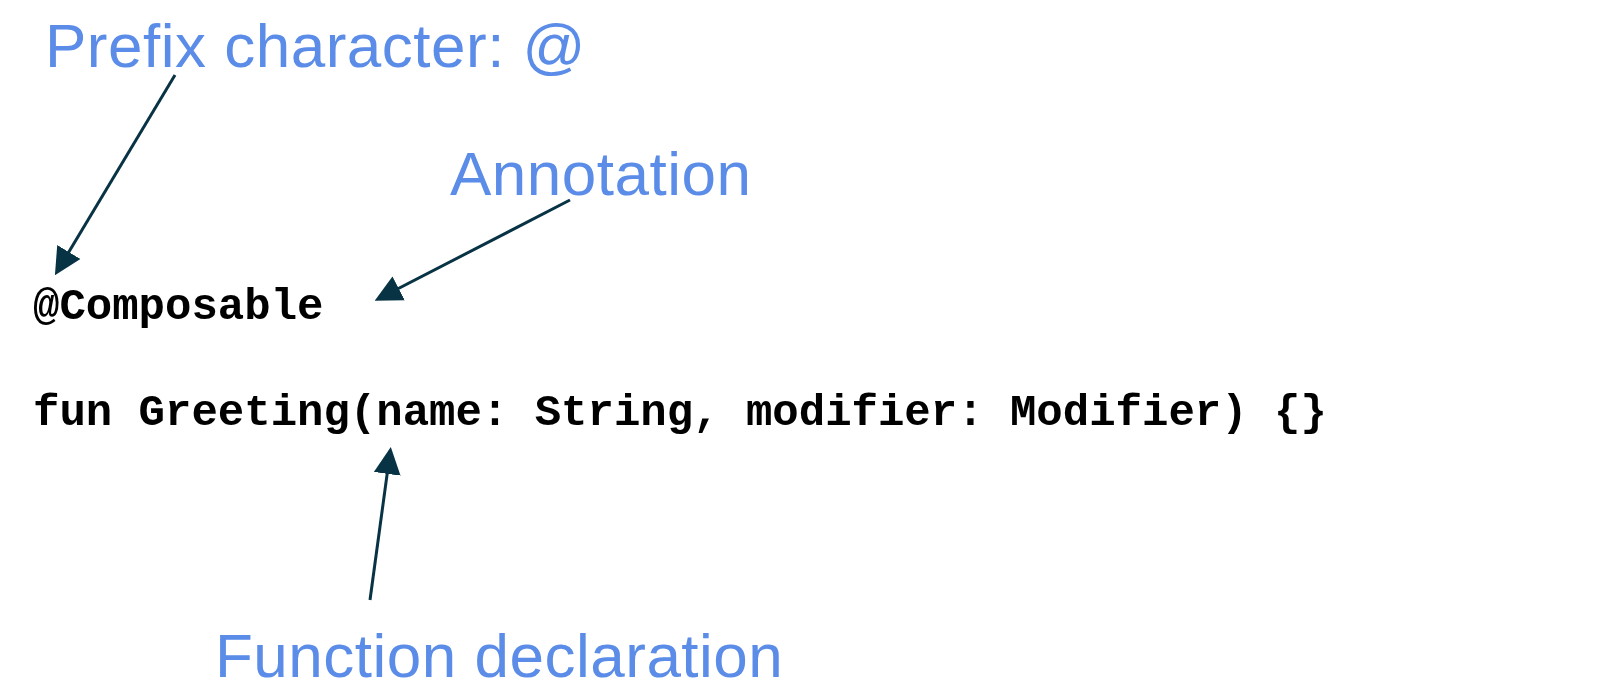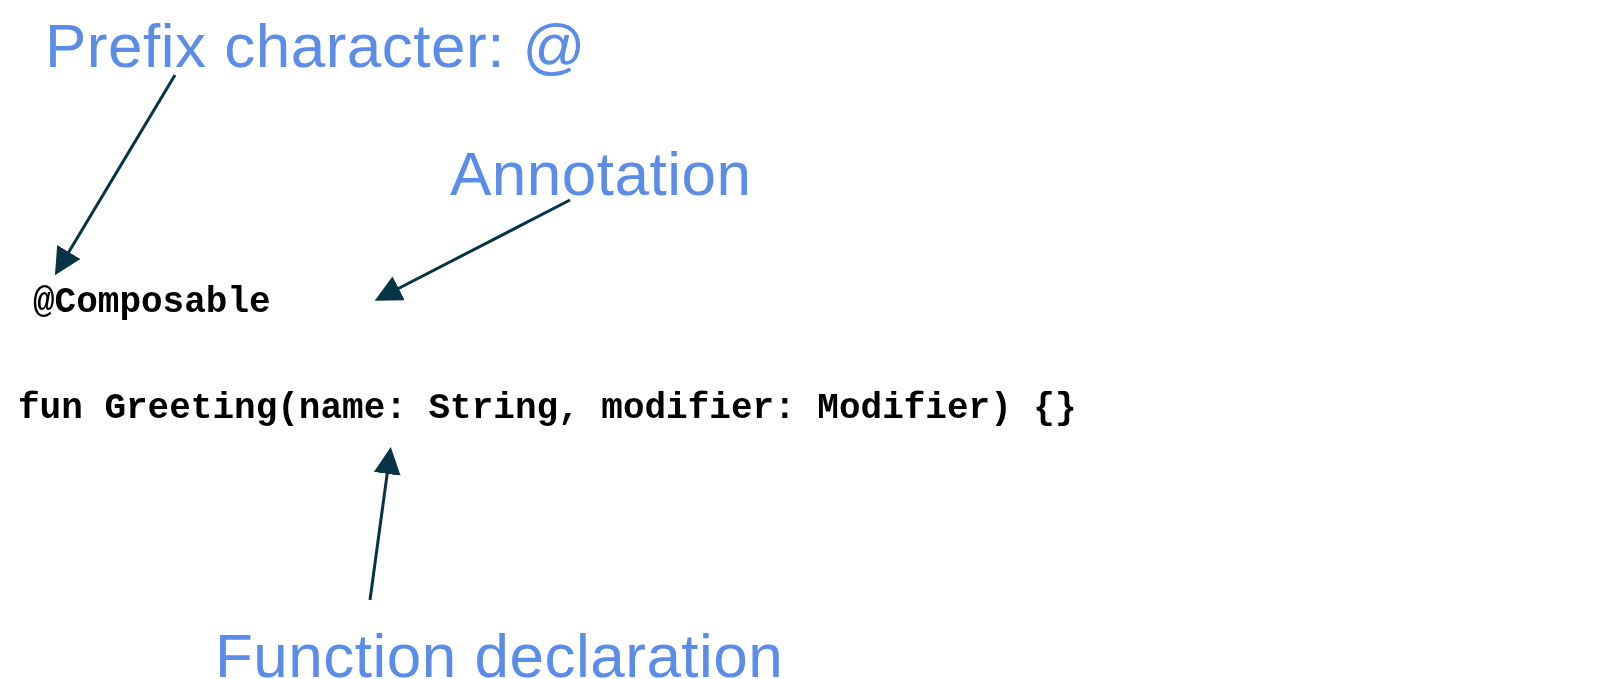--- a/index.html
+++ b/index.html
@@ -19,42 +19,42 @@
       color: #5a8ce8;
       font-size: 62px;
       font-weight: 400;
       letter-spacing: 0.5px;
     }
     .code-line {
       position: absolute;
       font-family: "Courier New", Courier, monospace;
       font-weight: bold;
       color: #000;
-      font-size: 36px;
+      font-size: 44px;
       white-space: nowrap;
     }
     .arrow-svg {
       position: absolute;
       top: 0;
       left: 0;
       width: 1600px;
       height: 679px;
       pointer-events: none;
     }
   </style>
 </head>
 <body>
 
 <div class="label" style="left: 45px; top: 10px;">Prefix character: @</div>
 
 <div class="label" style="left: 426px; top: 138px; margin-left: 24px;">Annotation</div>
 
 <div class="code-line" style="left: 33px; top: 282px;">@Composable</div>
 
-<div class="code-line" style="left: 18px; top: 388px;">fun Greeting(name: String, modifier: Modifier) {}</div>
+<div class="code-line" style="left: 33px; top: 388px;">fun Greeting(name: String, modifier: Modifier) {}</div>
 
 <div class="label" style="left: 215px; top: 612px; margin-top: 8px;">Function declaration</div>
 
 <svg class="arrow-svg">
   <defs>
     <marker id="arrowhead" markerWidth="9" markerHeight="9" refX="7" refY="4.5" orient="auto" markerUnits="strokeWidth">
       <polygon points="0 0, 9 4.5, 0 9" fill="#083344"></polygon>
     </marker>
   </defs>
   <line x1="175" y1="75" x2="58" y2="270" stroke="#083344" stroke-width="3" marker-end="url(#arrowhead)"></line>

